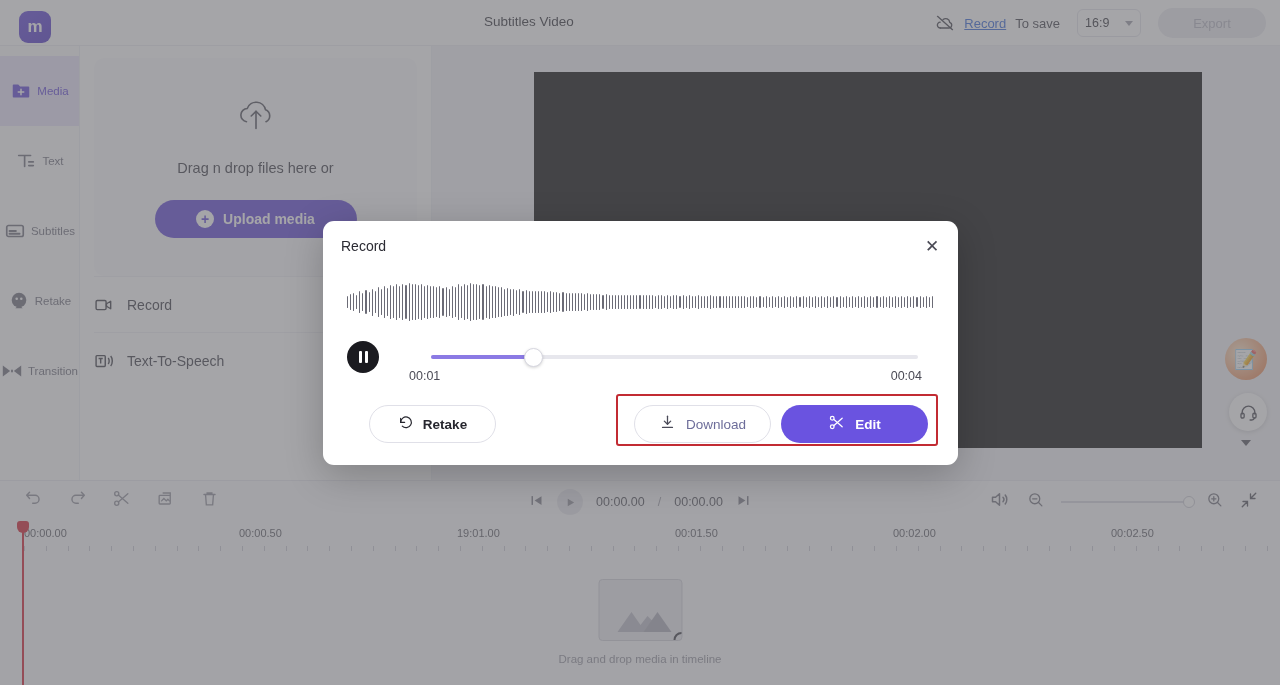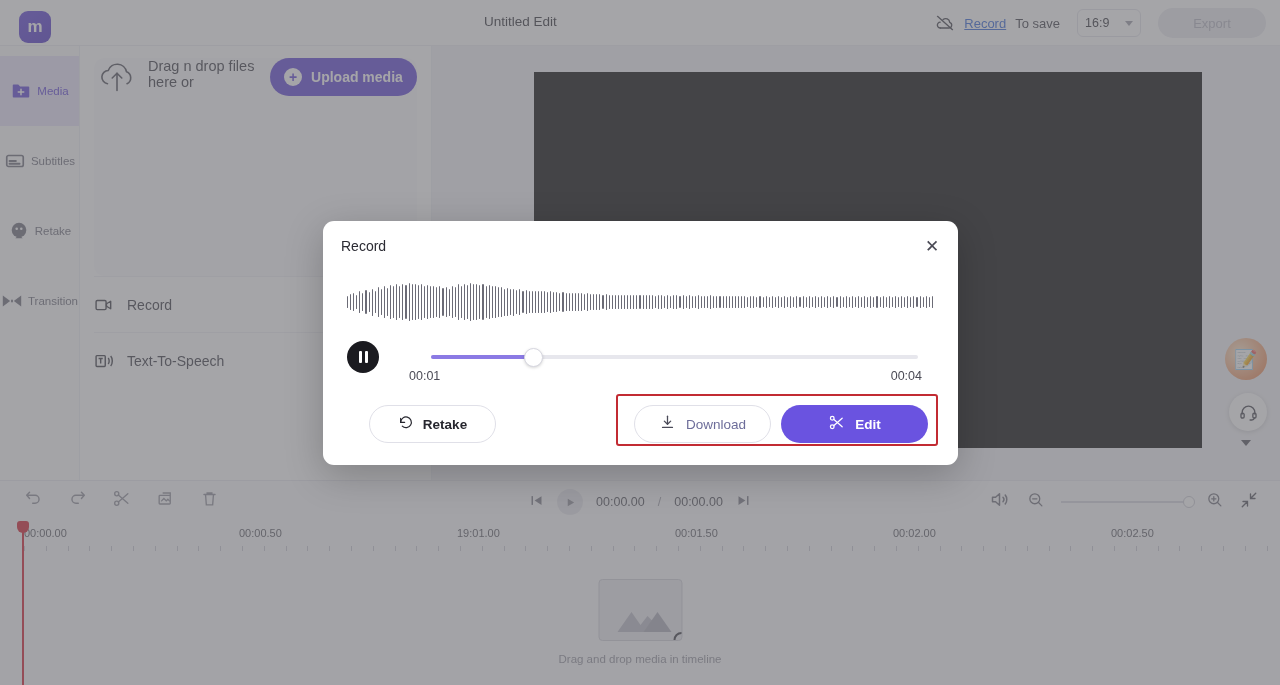--- a/index.html
+++ b/index.html
@@ -83,22 +83,22 @@
 
   
   #media-panel {
     position: absolute; left: 80px; top: 46px; width: 352px; bottom: 205px;
     background: #ffffff;
     border-right: 1px solid #eceef3;
   }
   #drop-zone {
     margin: 12px 14px 0 14px; height: 218px;
     border-radius: 10px; background:#fafafc;
-    display:flex; flex-direction:row; justify-content:center;
-    gap: 8px;
+    display:flex; flex-direction:column; align-items:center; justify-content:center;
+    gap: 24px;
   }
   #cloud-up-icon { width:46px;height:40px;display:block; }
   #drop-text { font-size:14.5px; color:#35353f; }
   #upload-button {
     width: 202px; height: 38px; border-radius: 19px;
     background: #5b3fd6; color:#fff; font-size:14px; font-weight:600;
     display:flex;align-items:center;justify-content:center;gap:9px;
     cursor:pointer;
   }
   .plus-circle{width:18px;height:18px;border-radius:50%;background:#fff;color:#5b3fd6;
@@ -221,21 +221,21 @@
 </style>
 </head>
 <body>
 
 <div id="app">
 
   <div id="topbar">
     <div id="logo-box">
       <span>m</span>
     </div>
-    <div id="project-title">Untitled Edit</div>
+    <div id="project-title">Subtitles Video</div>
     <div id="topbar-right">
       <span>
         <svg class="cloud-off-icon" viewBox="0 0 24 24" fill="none" stroke="#3a3a44" stroke-width="1.6" stroke-linecap="round">
           <path d="M6.5 18h10a3.5 3.5 0 0 0 1.2-6.8 5 5 0 0 0-8-3.4"></path>
           <path d="M6.5 18a3.5 3.5 0 0 1-.3-7"></path>
           <line x1="3" y1="4" x2="21" y2="20"></line>
         </svg>
       </span>
       <span id="login-link">Record</span>
       <span id="tosave-text">To save</span>
@@ -249,20 +249,29 @@
 
   <div id="rail">
     <div class="rail-item active">
       <span>
         <svg class="rail-icon" viewBox="0 0 24 24" fill="#5b3fd6">
             <path d="M3 6a1 1 0 0 1 1-1h5l2 2h9a1 1 0 0 1 1 1v10a1 1 0 0 1-1 1H4a1 1 0 0 1-1-1z"></path>
             <path d="M12 10v6M9 13h6" stroke="#fff" stroke-width="1.6" stroke-linecap="round"></path>
           </svg>
       </span>
       <span class="rl">Media</span>
+    </div>
+    <div class="rail-item">
+      <span>
+        <svg class="rail-icon" viewBox="0 0 24 24" fill="none" stroke="#6b6b78" stroke-width="1.8" stroke-linecap="round">
+            <path d="M4 6h13M10.5 6v12"></path>
+            <path d="M15 13h5M15 17h5"></path>
+          </svg>
+      </span>
+      <span class="rl">Text</span>
     </div>
     <div class="rail-item">
       <span>
         <svg class="rail-icon" viewBox="0 0 24 24" fill="none" stroke="#6b6b78" stroke-width="1.8" stroke-linecap="round">
             <rect x="3" y="6" width="18" height="12" rx="2"></rect>
             <path d="M6 12h7M6 15h11" stroke-width="2"></path>
           </svg>
       </span>
       <span class="rl">Subtitles</span>
     </div>

